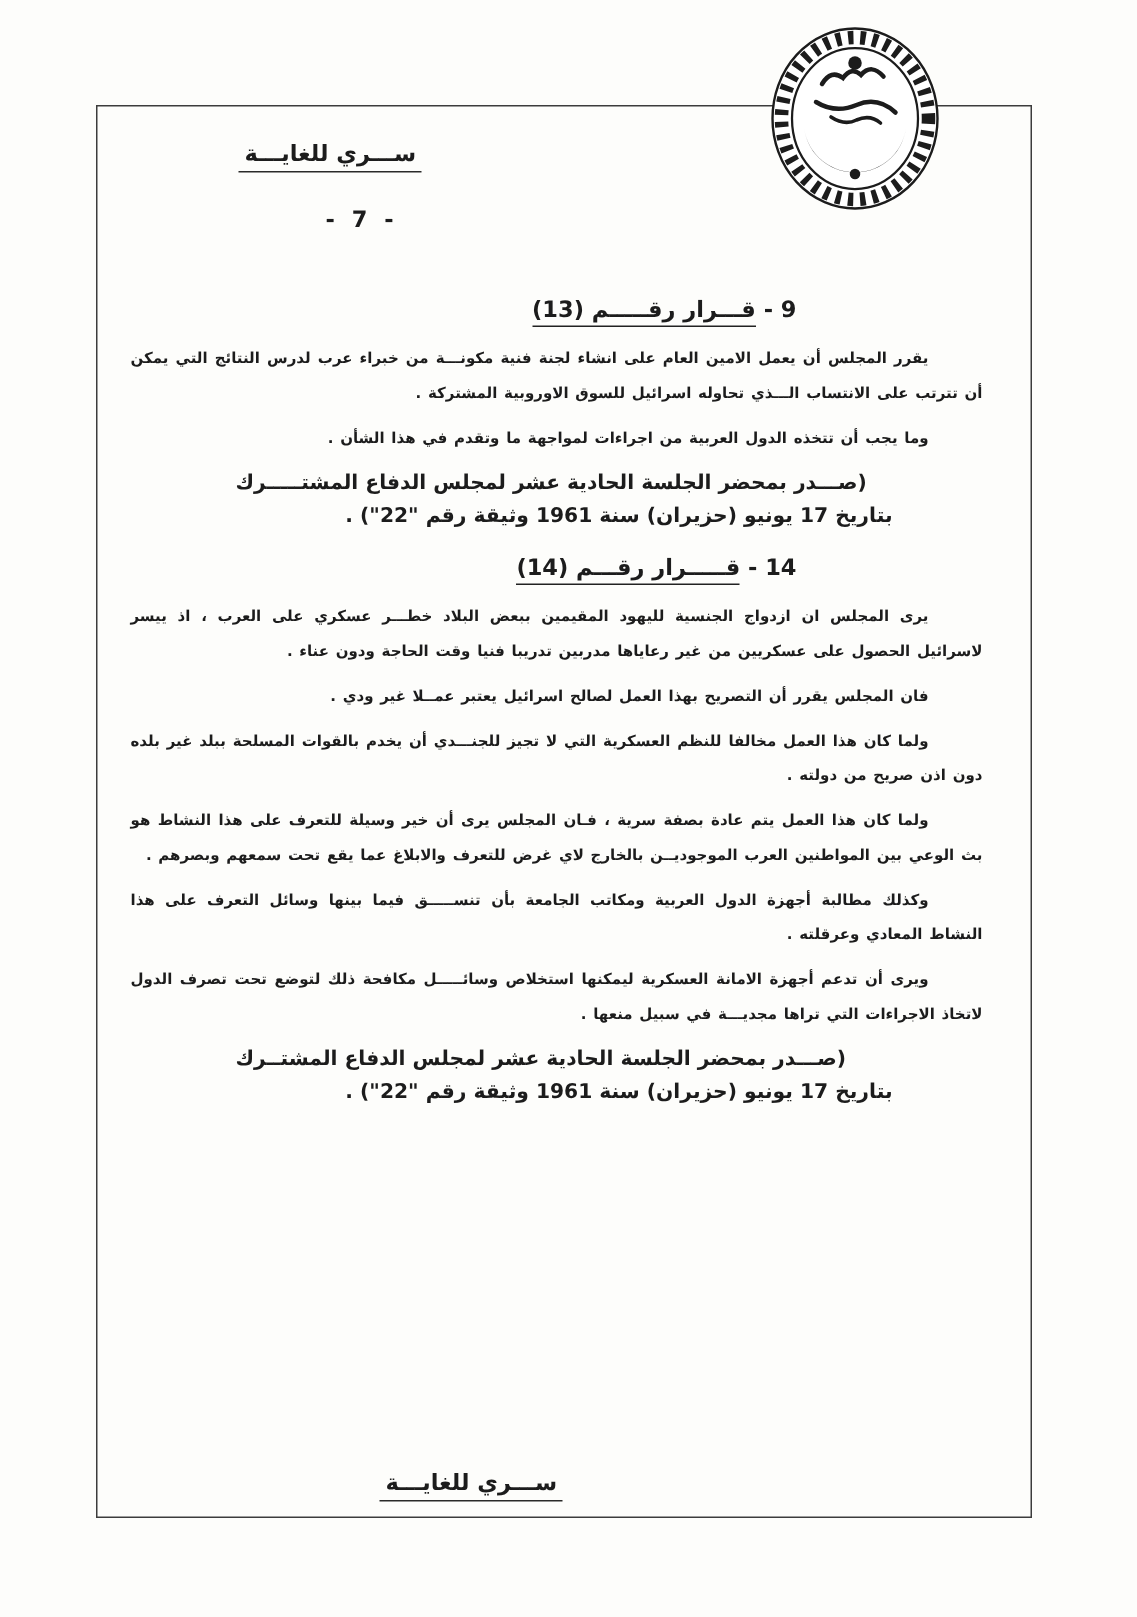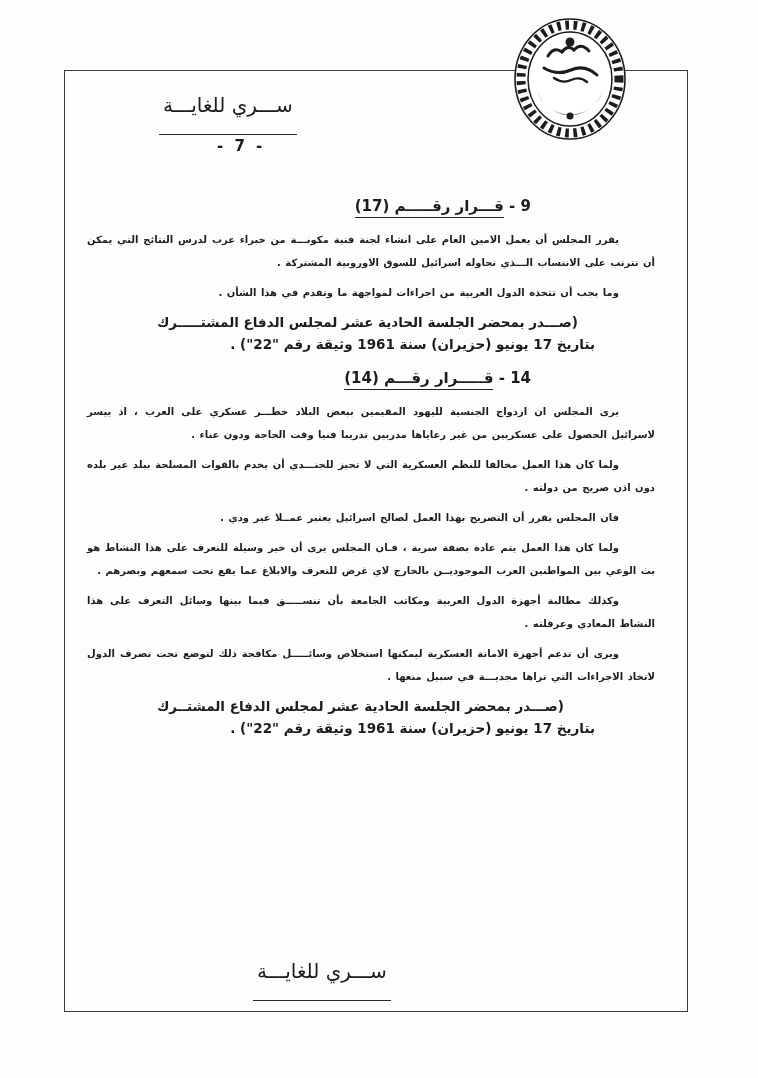--- a/index.html
+++ b/index.html
@@ -18,24 +18,24 @@
     position:absolute;
     left:64px; top:70px;
     width:624px; height:942px;
     border:1.6px solid #3c3c3c;
   }
 
   
   .cls {
     position:absolute;
     direction:rtl;
-    font-size:20px;
-    font-weight:normal;
+    font-size:15px;
+    font-weight:bold;
     border-bottom:1.5px solid #2a2a2a;
-    padding:0 4px 17px 4px;
+    padding:0 4px 3px 4px;
     white-space:nowrap;
   }
   .cls.top { left:94px; top:22px; }
   .cls.bottom { left:188px; bottom:10px; }
 
   .pageno {
     position:absolute;
     left:152px; top:66px;
     font-size:15px;
     font-weight:bold;
@@ -95,37 +95,37 @@
 
   <div class="border-frame">
 
     <div class="cls top">ســـري للغايـــة</div>
 
     <div class="pageno">- 7 -</div>
 
     <div class="content">
 
       <div>
-        <div class="heading"><span>9 - </span><span class="u">قـــرار رقـــــم (17)</span></div>
+        <div class="heading"><span>9 - </span><span class="u">قـــرار رقـــــم (13)</span></div>
 
         <p class="para">يقرر المجلس أن يعمل الامين العام على انشاء لجنة فنية مكونـــة من خبراء عرب لدرس النتائج التي يمكن أن تترتب على الانتساب الـــذي تحاوله اسرائيل للسوق الاوروبية المشتركة .</p>
         <p class="para">وما يجب أن تتخذه الدول العربية من اجراءات لمواجهة ما وتقدم في هذا الشأن .</p>
 
         <div class="footer-note">
           <div class="l1">(صـــدر بمحضر الجلسة الحادية عشر لمجلس الدفاع المشتـــــرك</div>
           <div class="l2">بتاريخ 17 يونيو (حزيران) سنة 1961 وثيقة رقم "22") .</div>
         </div>
       </div>
 
       <div>
         <div class="heading second"><span>14 - </span><span class="u">قـــــرار رقـــم (14)</span></div>
 
         <p class="para">يرى المجلس ان ازدواج الجنسية لليهود المقيمين ببعض البلاد خطـــر عسكري على العرب ، اذ ييسر لاسرائيل الحصول على عسكريين من غير رعاياها مدربين تدريبا فنيا وقت الحاجة ودون عناء .</p>
+        <p class="para">فان المجلس يقرر أن التصريح بهذا العمل لصالح اسرائيل يعتبر عمــلا غير ودي .</p>
         <p class="para">ولما كان هذا العمل مخالفا للنظم العسكرية التي لا تجيز للجنـــدي أن يخدم بالقوات المسلحة ببلد غير بلده دون اذن صريح من دولته .</p>
-        <p class="para">فان المجلس يقرر أن التصريح بهذا العمل لصالح اسرائيل يعتبر عمــلا غير ودي .</p>
         <p class="para">ولما كان هذا العمل يتم عادة بصفة سرية ، فـان المجلس يرى أن خير وسيلة للتعرف على هذا النشاط هو بث الوعي بين المواطنين العرب الموجوديــن بالخارج لاي غرض للتعرف والابلاغ عما يقع تحت سمعهم وبصرهم .</p>
         <p class="para">وكذلك مطالبة أجهزة الدول العربية ومكاتب الجامعة بأن تنســـــق فيما بينها وسائل التعرف على هذا النشاط المعادي وعرقلته .</p>
         <p class="para">ويرى أن تدعم أجهزة الامانة العسكرية ليمكنها استخلاص وسائـــــل مكافحة ذلك لتوضع تحت تصرف الدول لاتخاذ الاجراءات التي تراها مجديـــة في سبيل منعها .</p>
 
         <div class="footer-note">
           <div class="l1">(صـــدر بمحضر الجلسة الحادية عشر لمجلس الدفاع المشتــرك</div>
           <div class="l2">بتاريخ 17 يونيو (حزيران) سنة 1961 وثيقة رقم "22") .</div>
         </div>
       </div>
 

